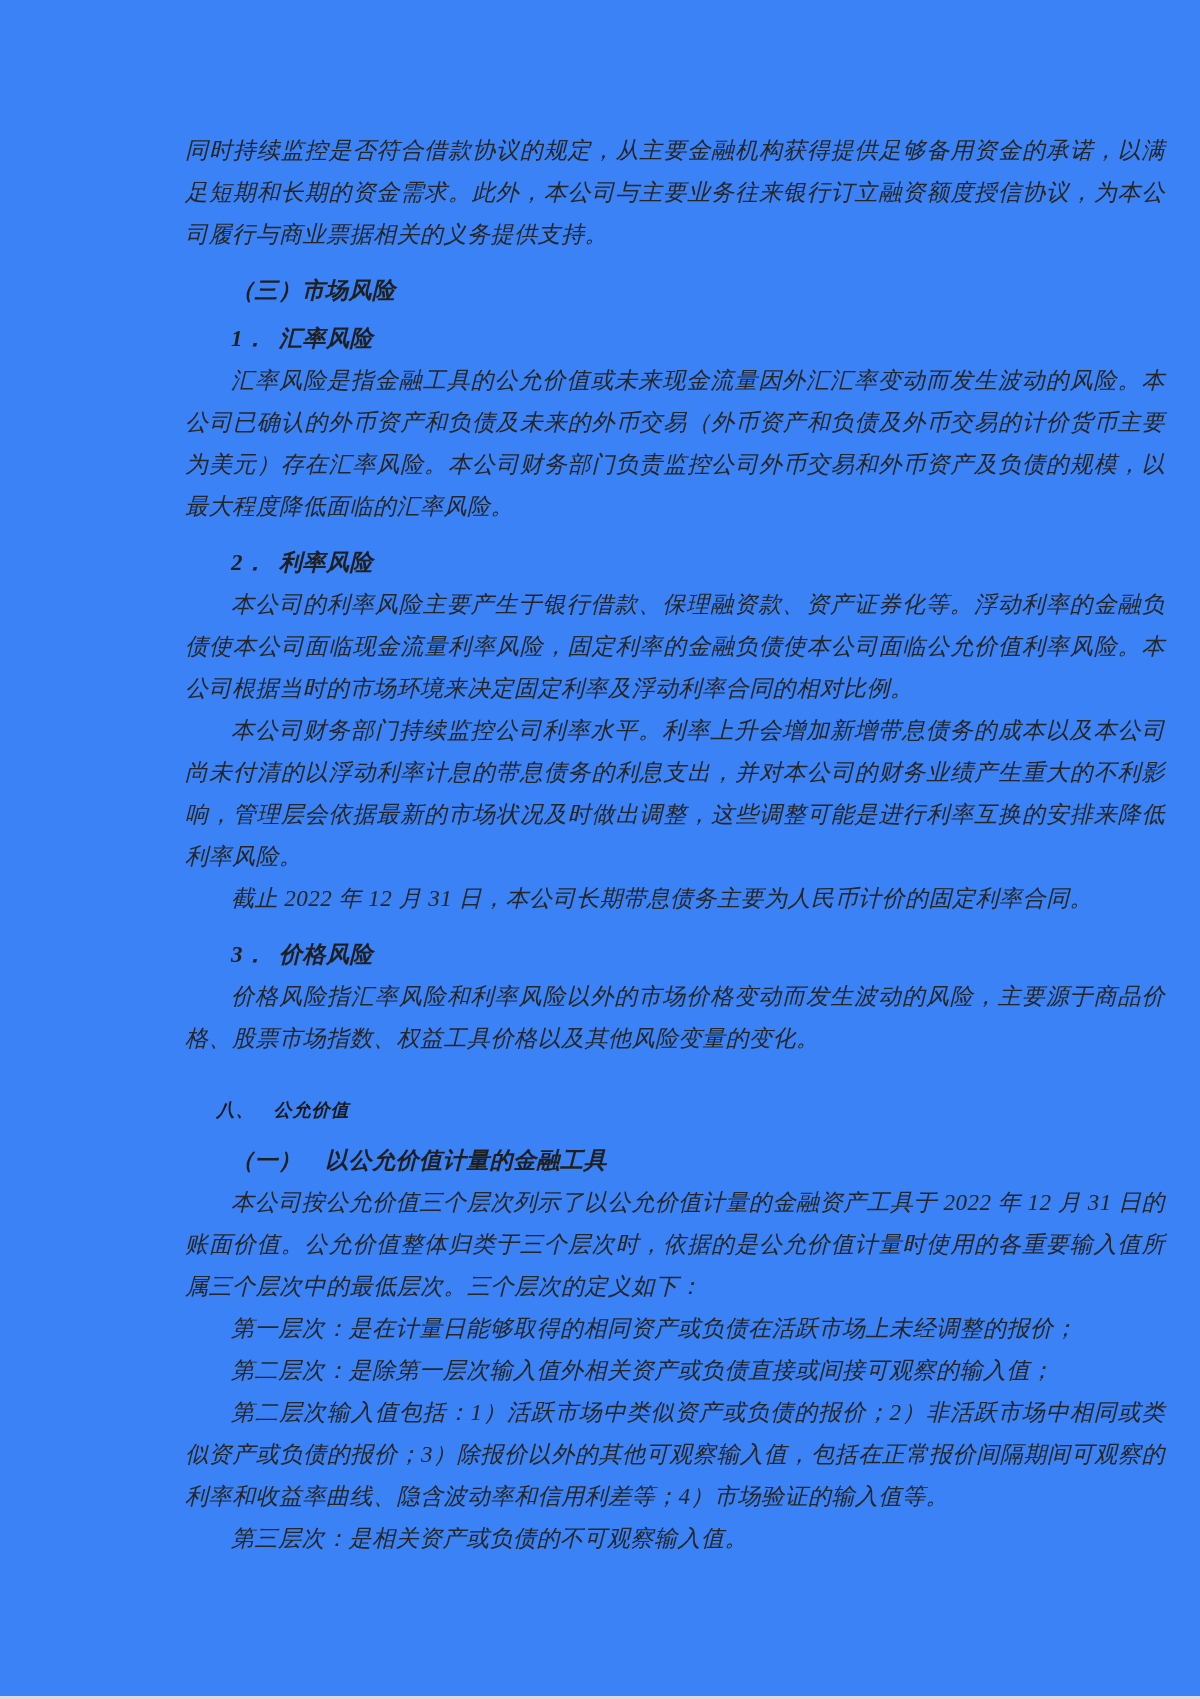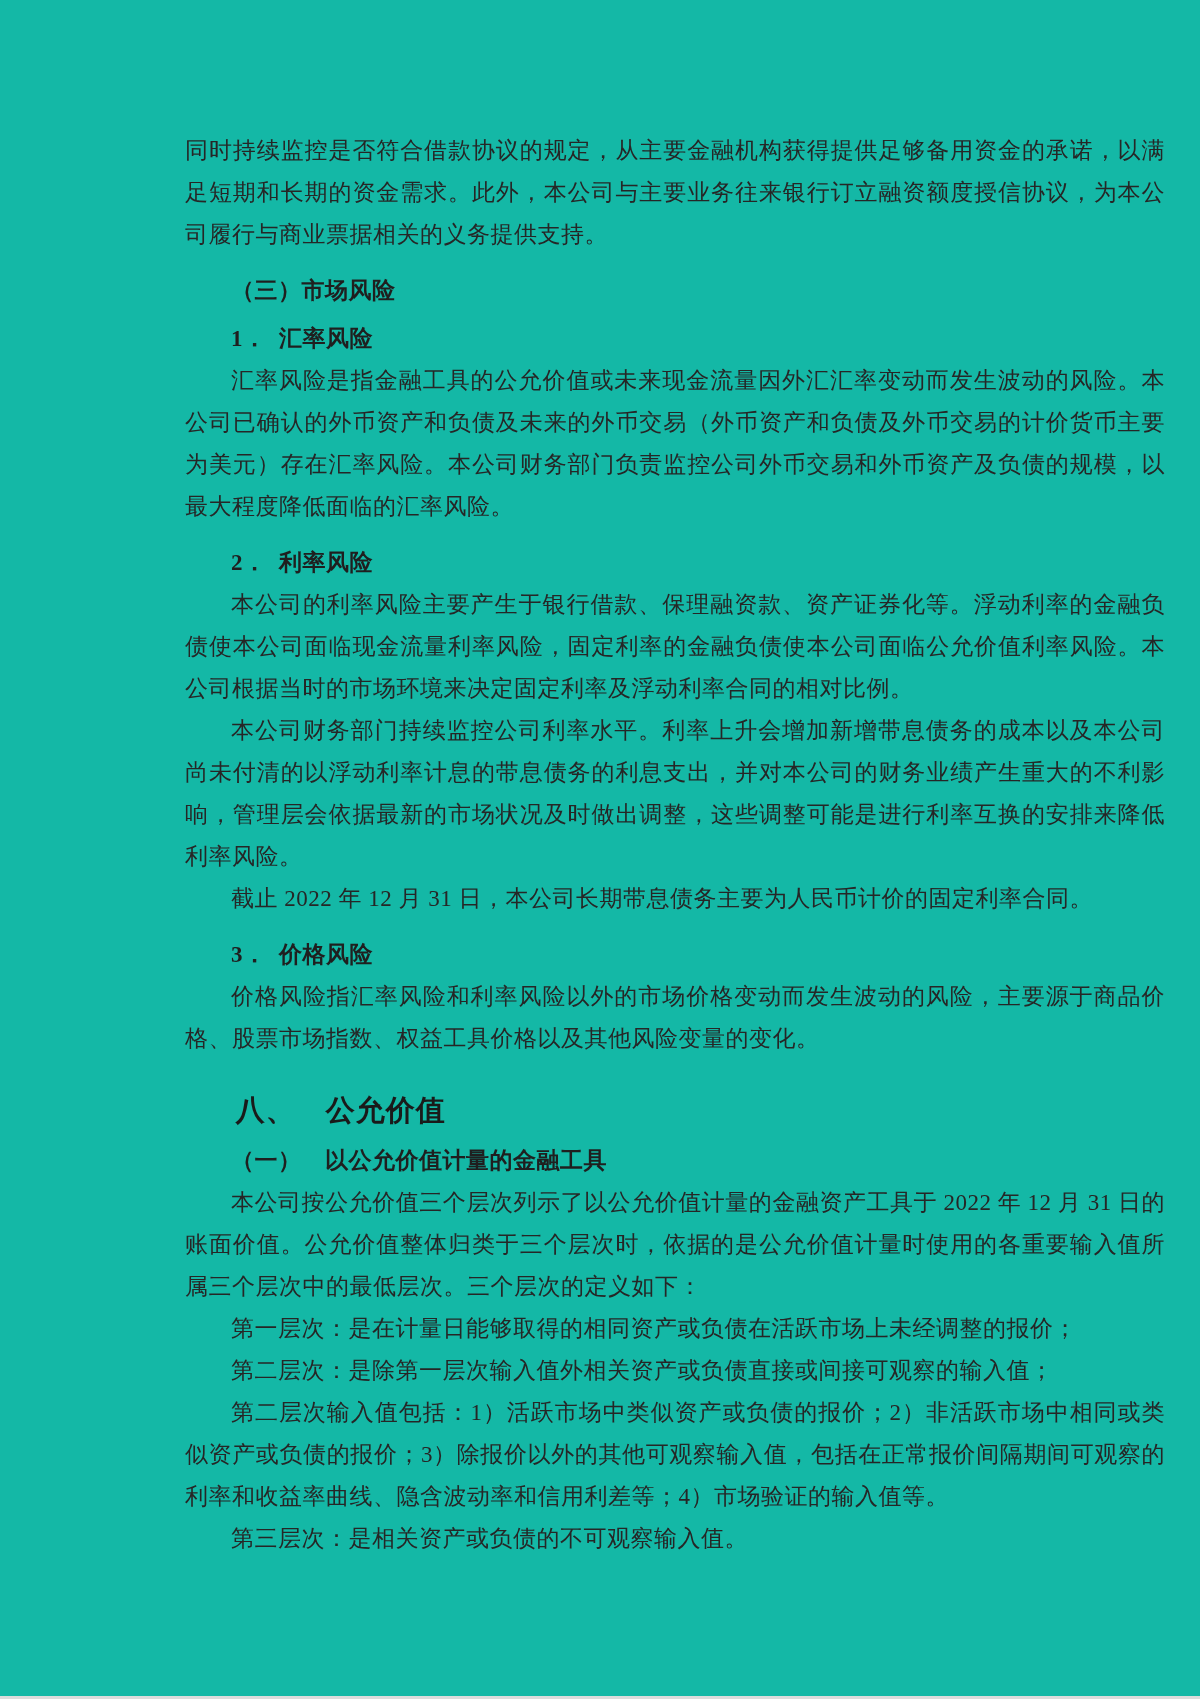--- a/index.html
+++ b/index.html
@@ -10,21 +10,22 @@
   body {
     width: 1200px;
     height: 1699px;
     position: relative;
     overflow: hidden;
     font-family: "Liberation Serif", "DejaVu Serif", serif;
   }
   .page {
     position: absolute;
     inset: 0;
-    background: #14b8a6;
+    background: #3b82f6;
+    font-style: italic;
   }
   .content {
     position: absolute;
     left: 185px;
     top: 130px;
     width: 980px;
     color: #262626;
     font-size: 23px;
     line-height: 42px;
     letter-spacing: 0.5px;
@@ -50,21 +51,21 @@
   }
   .h-sub2 {
     font-weight: bold;
     text-indent: 2em;
     margin-top: 6px !important;
     color: #1f1f1f;
   }
   .h-main {
     font-weight: bold;
     text-indent: 1.75em;
-    font-size: 29px;
+    font-size: 18px;
     line-height: 48px;
     margin-top: 26px !important;
     margin-bottom: 6px !important;
     color: #1a1a1a;
     letter-spacing: 1px;
   }
   .bottom-edge {
     position: absolute;
     left: 0;
     bottom: 0;

